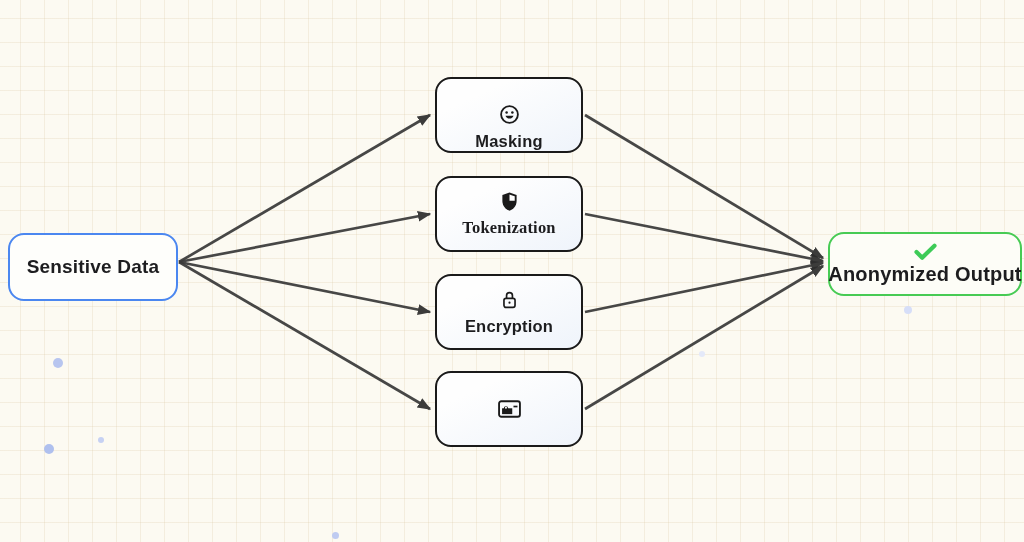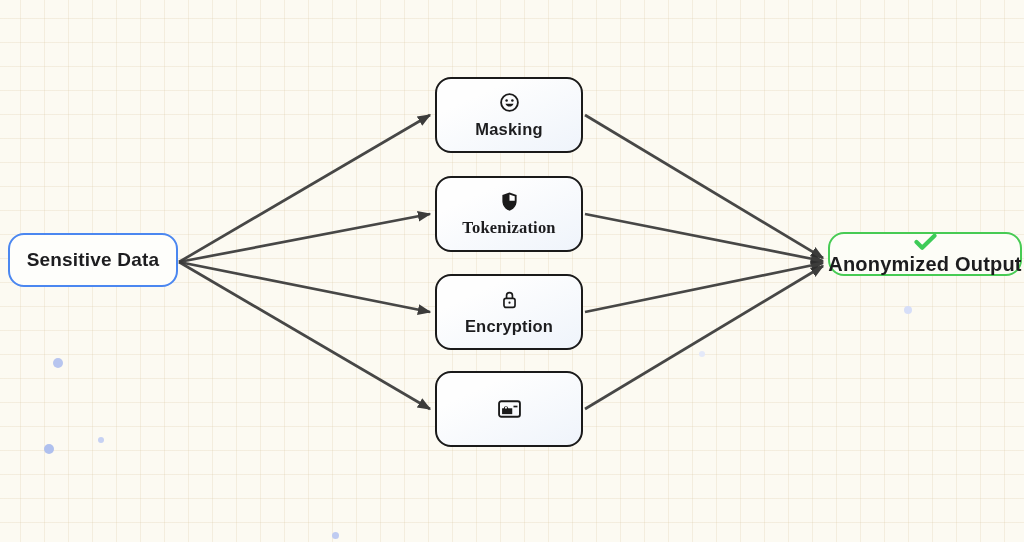--- a/index.html
+++ b/index.html
@@ -31,39 +31,39 @@
     z-index:3;
   }
   .node .label{
     font-weight:700;
     color:#1D1D1F;
     letter-spacing:.2px;
     white-space:nowrap;
     line-height:1.15;
   }
   .node-sensitive{
-    left:8px;top:233px;width:170px;height:54px;
+    left:8px;top:233px;width:170px;height:68px;
     border-color:#4B87F0;
     background:#FEFEFB;
   }
   .node-sensitive .label{font-size:19px;}
 
   .node-mid{
     left:435px;width:148px;height:76px;
     gap:7px;
     background:linear-gradient(155deg,#FEFEFE 25%,#EFF4FB 100%);
   }
   .node-mid .label{font-size:16.5px;}
-  .node-masking{top:77px;}
+  .node-masking{top:77px;justify-content:flex-end;}
   .node-tokenization{top:176px;font-family:Liberation Serif, serif;}
   .node-encryption{top:274px;text-align:right;}
   .node-pseudonymization{top:371px;}
 
   .node-output{
-    left:828px;top:232px;width:194px;height:44px;
+    left:828px;top:232px;width:194px;height:64px;
     border-color:#47CB54;
     background:#FDFDF7;
     gap:2px;
   }
   .node-output .label{font-size:20px;}
 
   .icon{display:flex;align-items:center;justify-content:center;line-height:0;}
 
   
   svg.edges{position:absolute;left:0;top:0;z-index:2;}

